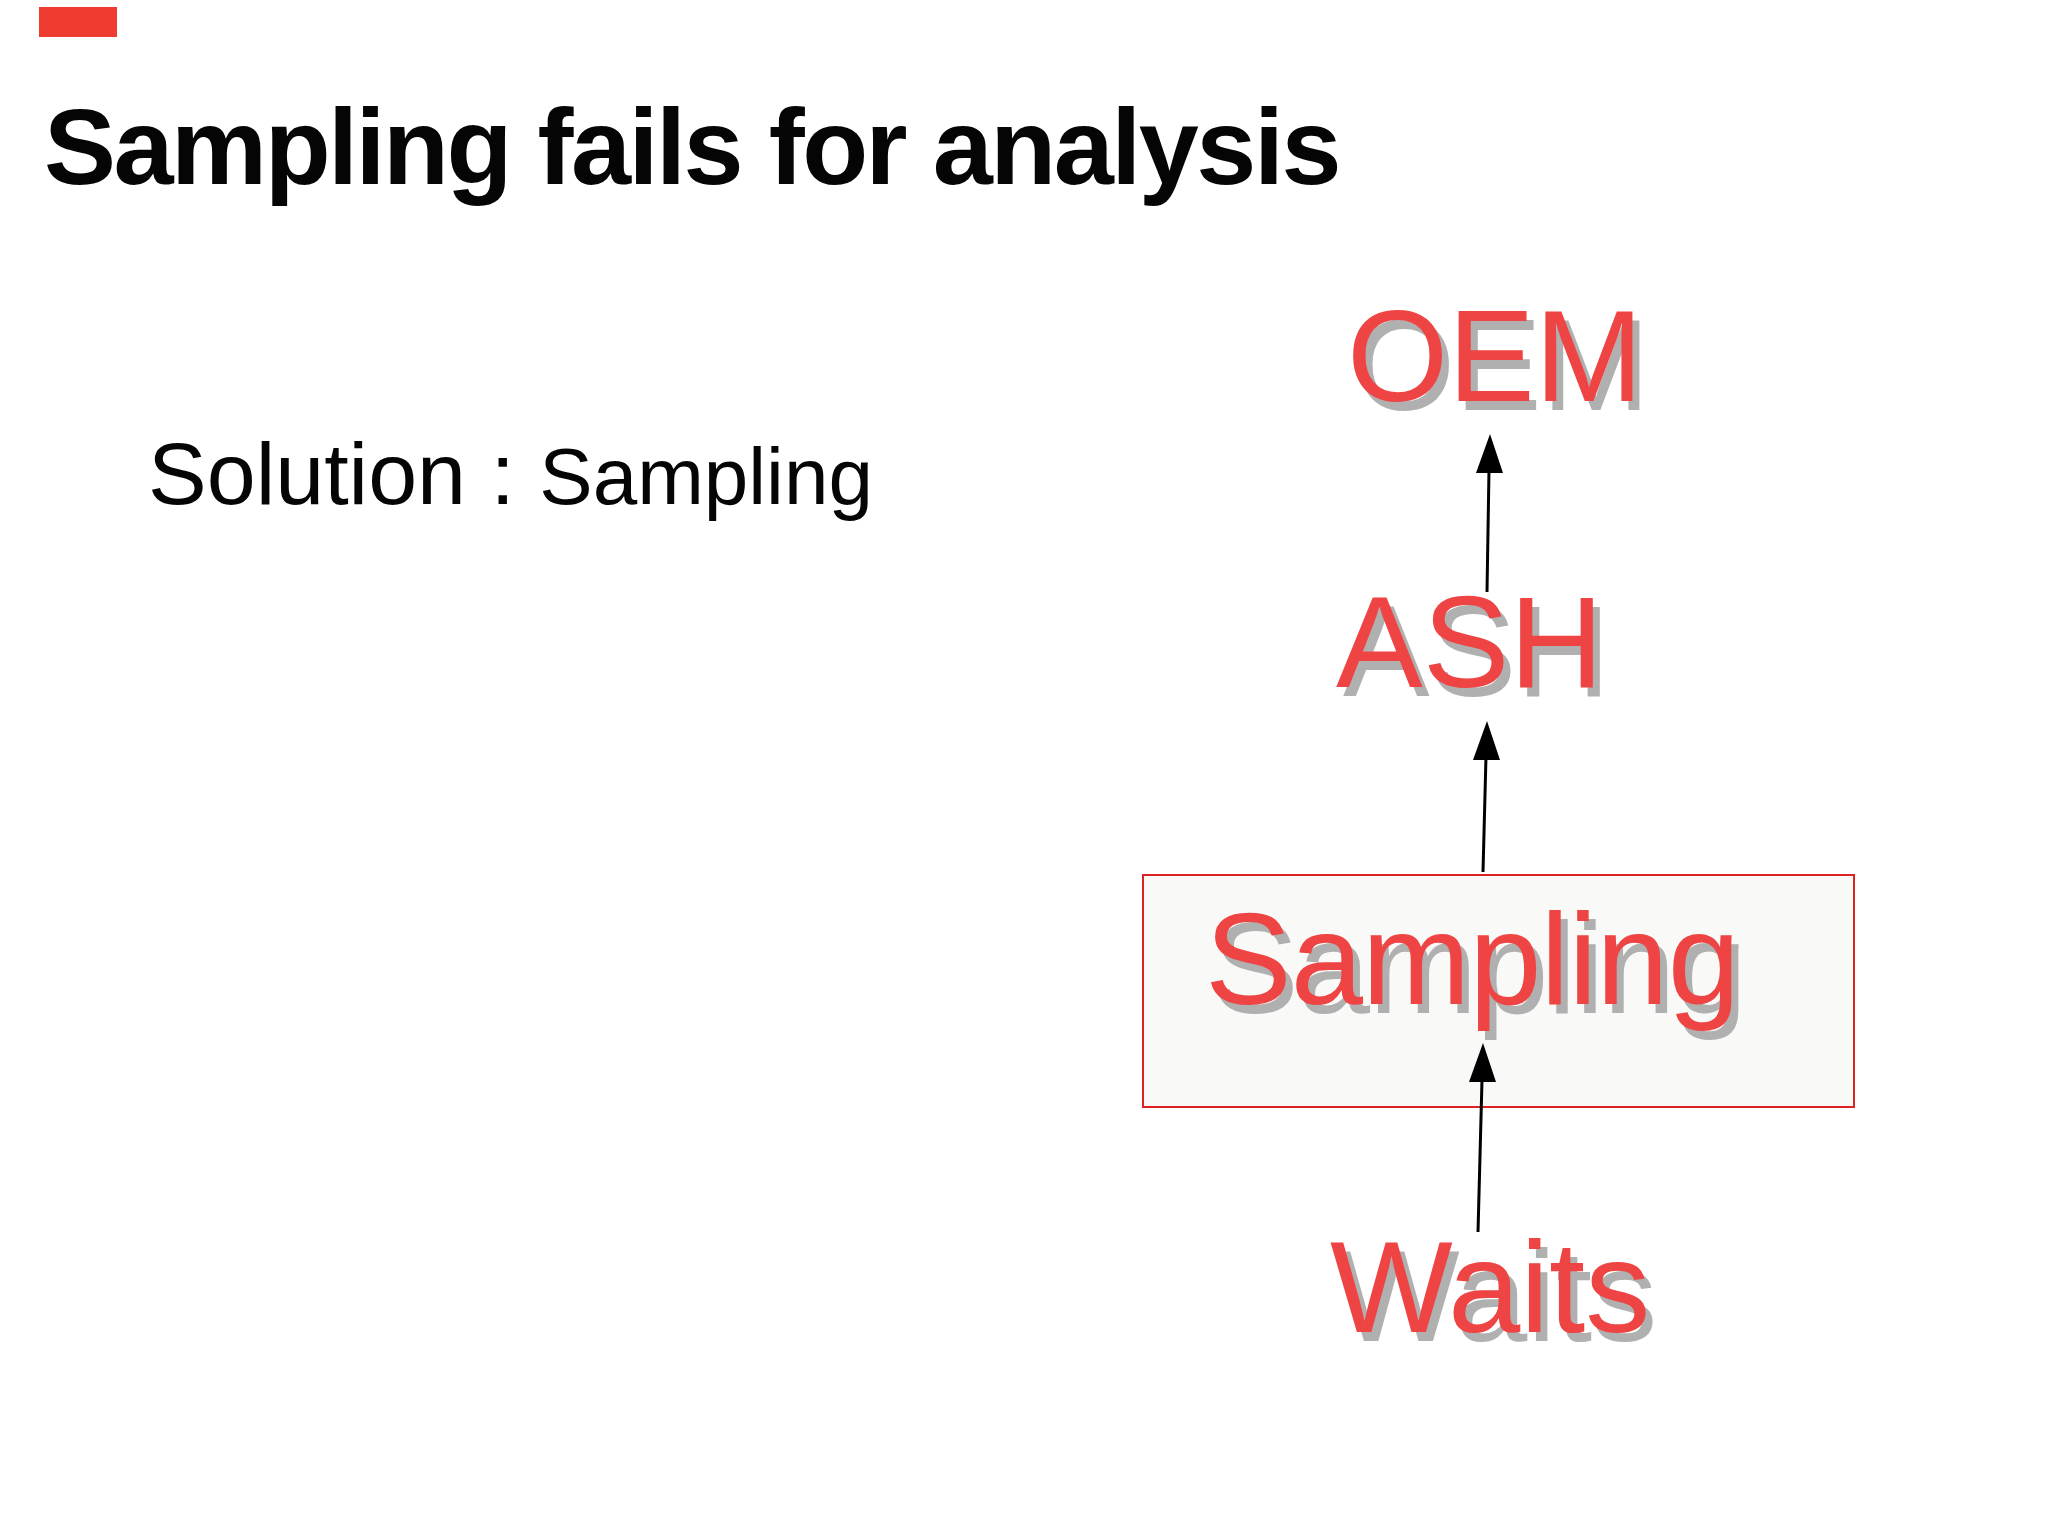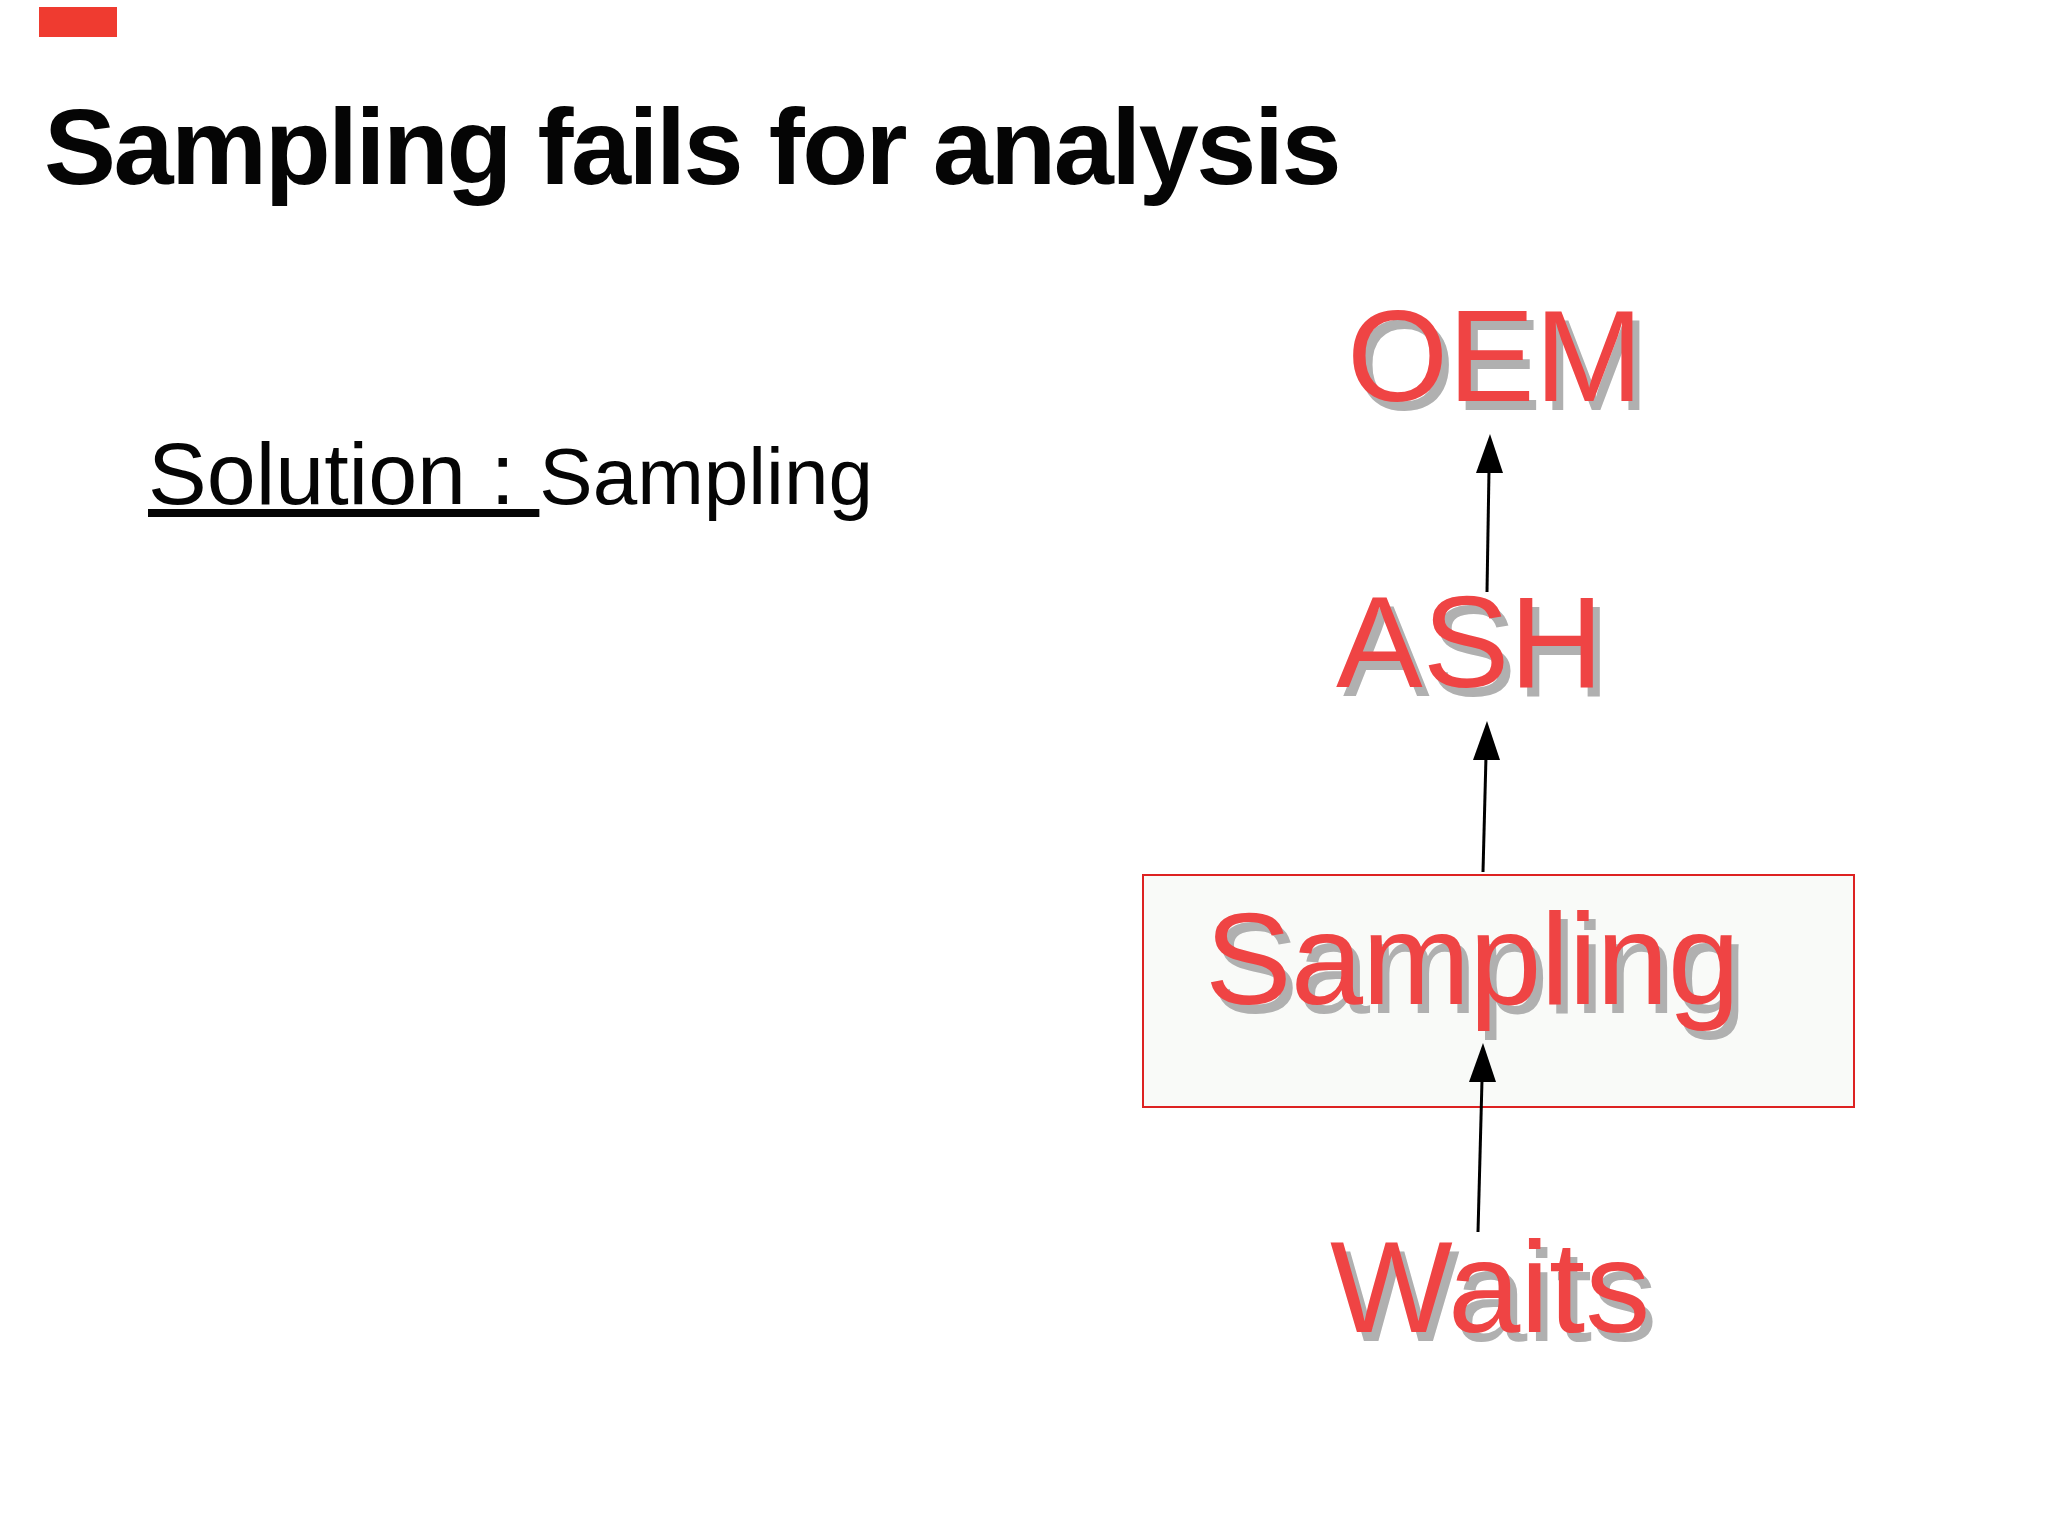--- a/index.html
+++ b/index.html
@@ -35,21 +35,21 @@
     color: #050505;
   }
 
   
   #subtitle {
     left: 148px; top: 430px;
     line-height: 1;
     white-space: nowrap;
     color: #050505;
   }
-  #subtitle .sub-prefix { font-size: 88px; font-weight: 400; text-decoration: underline; }
+  #subtitle .sub-prefix { font-size: 88px; font-weight: 400; }
   #subtitle .sub-emph   { font-size: 80px; font-weight: 400; }
 
   
   .flow-node {
     line-height: 1;
     white-space: nowrap;
     font-weight: 400;
     color: #ef4444;
     text-shadow: 7px 9px 0 #b0b0b0;
   }

